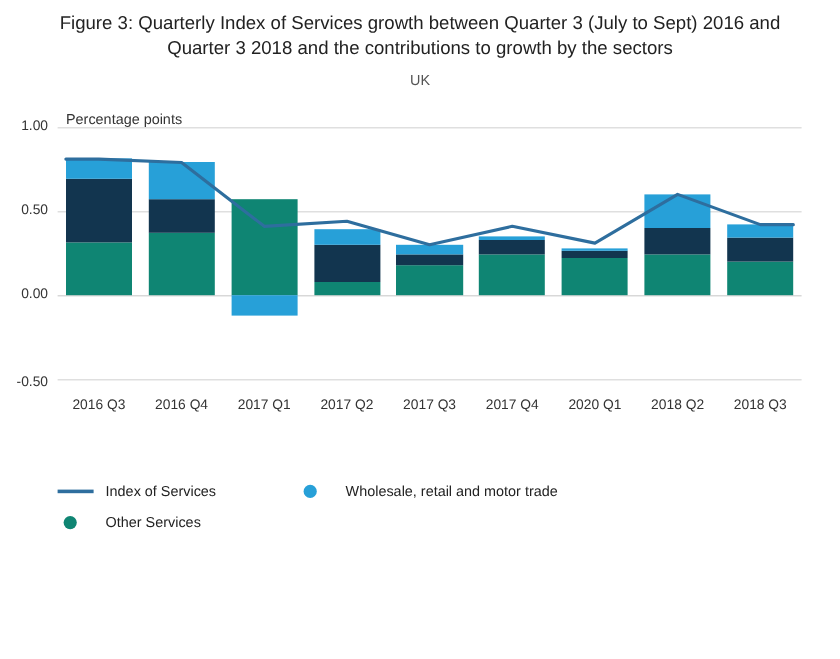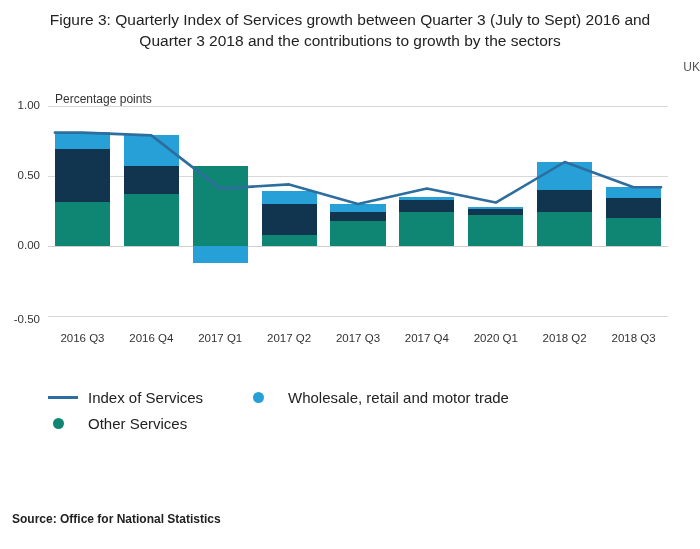--- a/index.html
+++ b/index.html
@@ -26,21 +26,21 @@
     font-weight: 400;
     color: #222222;
     text-align: center;
     line-height: 1.35;
     padding: 10px 28px 0 28px;
     box-sizing: border-box;
   }
   .subtitle {
     font-size: 12px;
     color: #555555;
-    text-align: right;
+    text-align: center;
     margin-top: 8px;
   }
   .plot-wrap {
     position: relative;
     margin-top: 14px;
     width: 700px;
     height: 260px;
   }
   .axis-label {
     position: absolute;
@@ -109,23 +109,23 @@
     position: absolute;
     left: 0;
     top: 0;
     width: 620px;
     height: 210px;
     overflow: visible;
   }
   .legend {
     position: absolute;
     left: 48px;
-    top: 384px;
+    top: 396px;
     width: 640px;
-    font-size: 15px;
+    font-size: 12px;
     color: #222222;
   }
   .legend-row {
     display: flex;
     align-items: center;
     height: 26px;
   }
   .legend-item {
     display: flex;
     align-items: center;
@@ -269,14 +269,13 @@
     <div class="legend-row">
       <div class="legend-item c2">
         <span class="lg-marker">
             <span class="lg-dot" id="lgdot3" style="background: rgb(15, 133, 115);"></span>
           </span>
         <span class="lg-text">Other Services</span>
       </div>
     </div>
   </div>
 
-  <div class="source">Source: Office for National Statistics</div>
 </div>
 
 </body></html>

